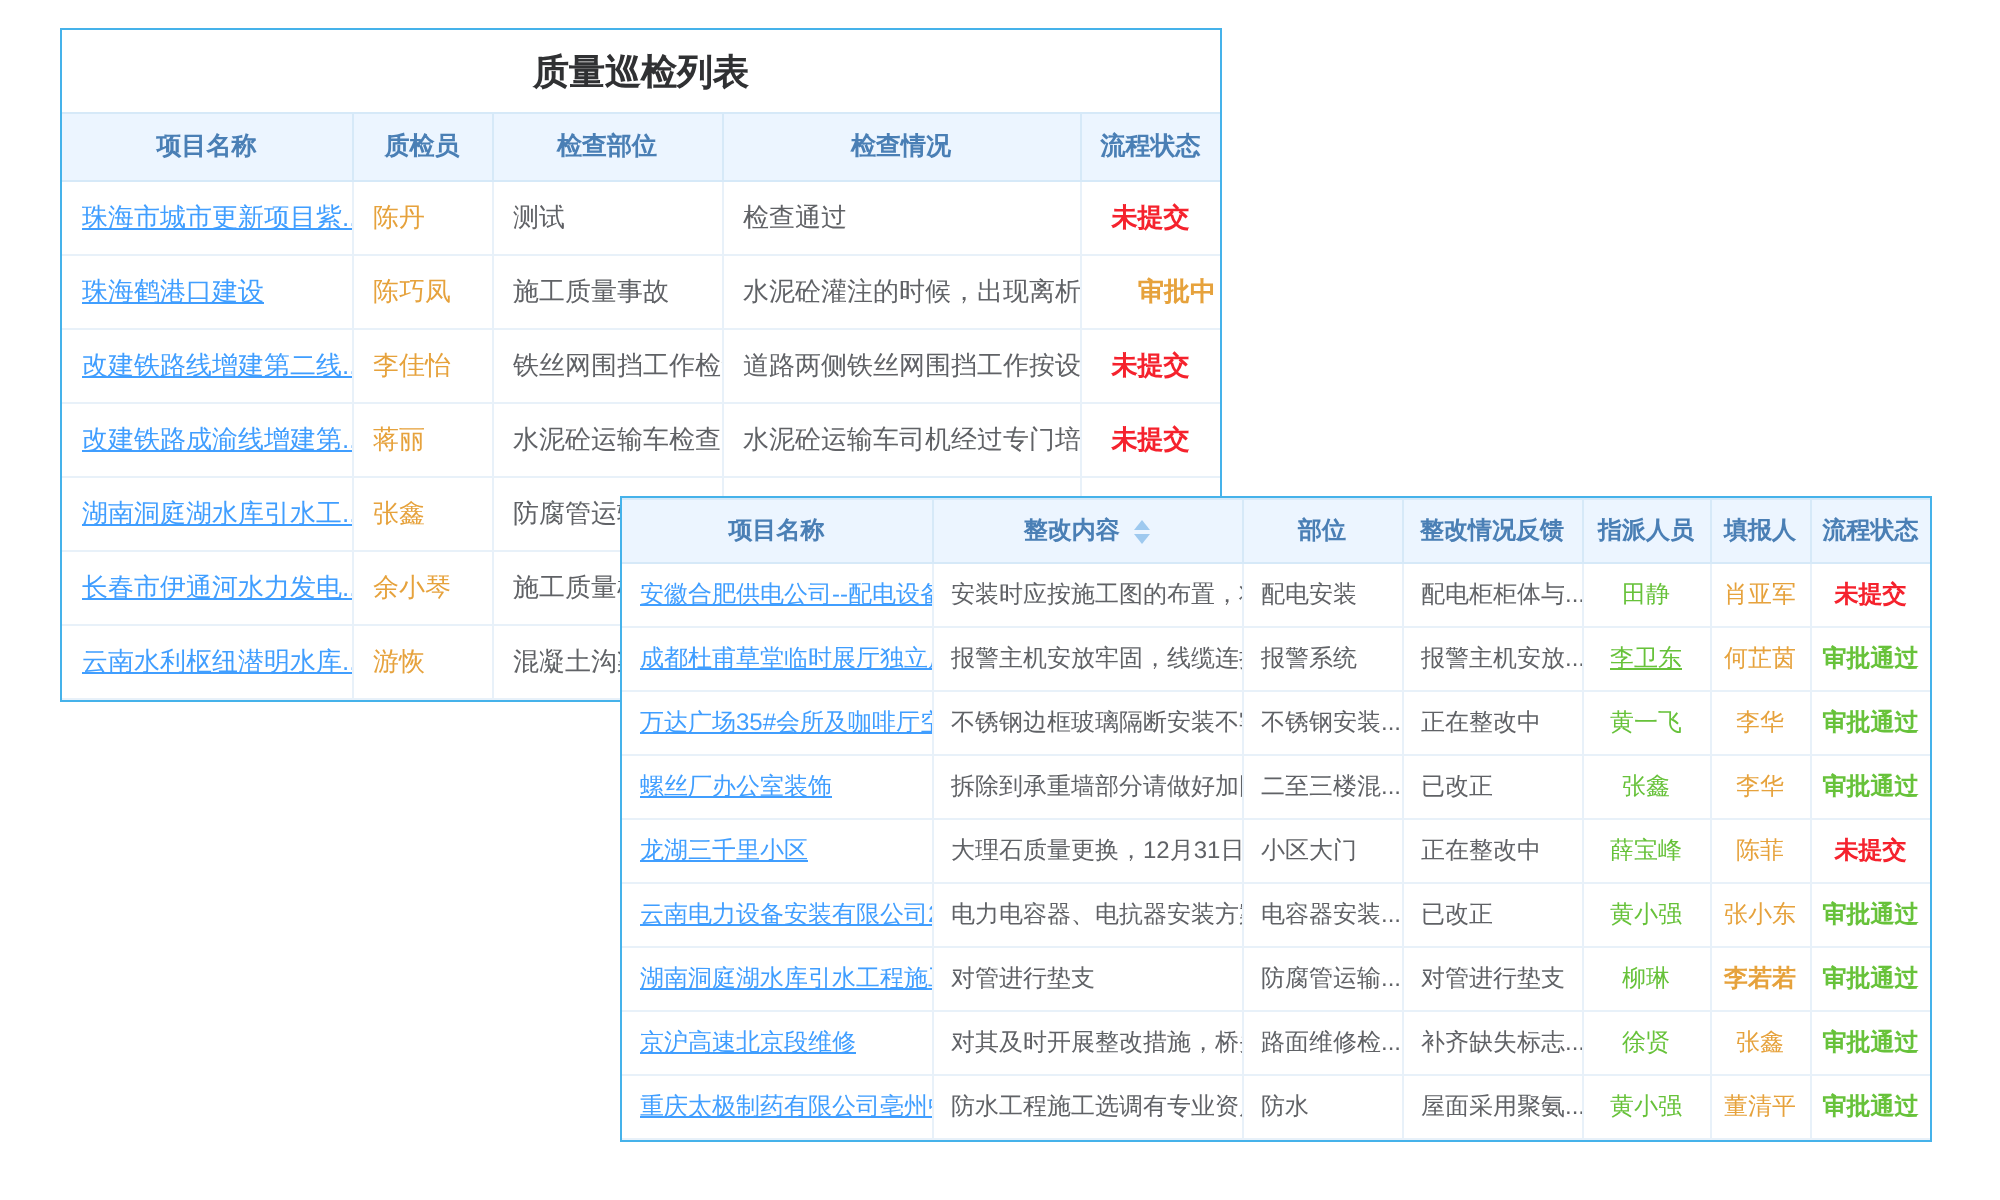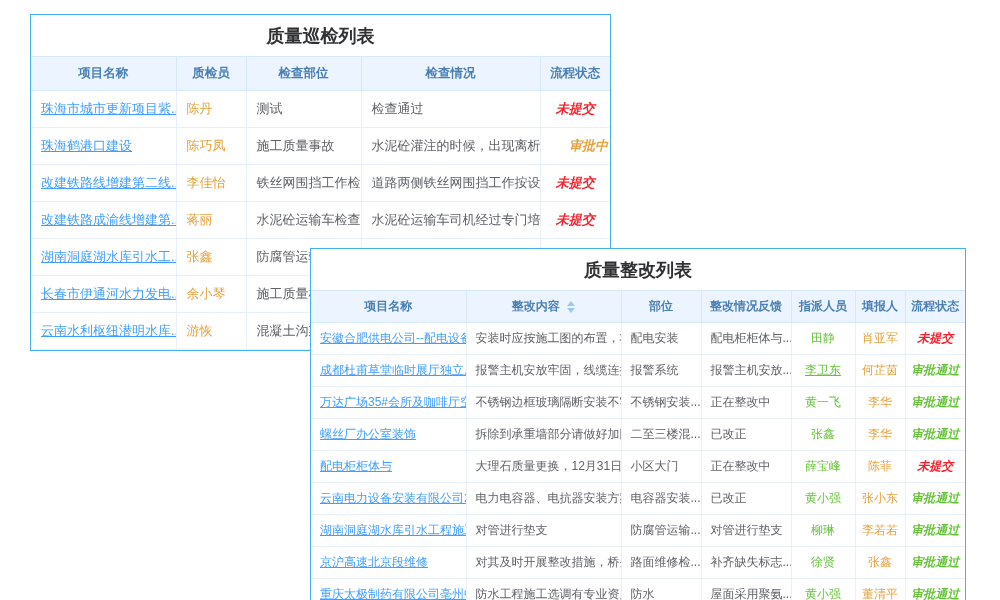--- a/index.html
+++ b/index.html
@@ -27,21 +27,21 @@
     white-space:nowrap;overflow:hidden;text-overflow:clip;text-align:left;background:#fff;}
   td + td{border-left:1px solid #e8f1f9;}
   .panel-inspection{left:30px;top:14px;width:581px;z-index:1;}
   .panel-inspection th{font-size:12.5px;padding:8px 4px;}
   .panel-inspection td{font-size:13px;padding:9px 10px;}
   .panel-rectify{left:310px;top:248px;width:656px;z-index:2;}
   .panel-rectify th{font-size:12px;padding:7px 3px;}
   .panel-rectify td{font-size:12px;padding:7px 9px;}
   .cell-link{color:var(--link);text-decoration:underline;cursor:pointer;}
   td.center{text-align:center;padding-left:2px;padding-right:2px;}
-  td.status-cell{font-weight:bold;font-style:italic;}
+  td.status-cell{font-weight:bold;}
   .sort-icon{display:inline-flex;flex-direction:column;vertical-align:middle;
     margin-left:4px;cursor:pointer;}
   .sort-icon i{display:block;width:0;height:0;border-left:4px solid transparent;
     border-right:4px solid transparent;}
   .sort-icon .tri-up{border-bottom:5px solid #9ec9ef;margin-bottom:2px;}
   .sort-icon .tri-down{border-top:5px solid #9ec9ef;}
 </style>
 </head>
 <body>
 
@@ -112,21 +112,20 @@
           <td style="color: rgb(230, 162, 60);">游恢</td>
           <td>混凝土沟渠工...</td>
           <td></td>
           <td class="center status-cell"></td>
         </tr>
       </tbody>
   </table>
 </div>
 
 <div class="panel panel-rectify">
-  <div class="panel-title">质量整改列表</div>
   <table>
     <colgroup>
       <col style="width:155px">
         <col style="width:155px">
         <col style="width:80px">
       <col style="width:90px">
         <col style="width:64px">
         <col style="width:50px">
         <col style="width:60px">
     </colgroup>
@@ -178,21 +177,21 @@
         <tr>
           <td><a class="cell-link">螺丝厂办公室装饰</a></td>
           <td>拆除到承重墙部分请做好加固...</td>
           <td>二至三楼混...</td>
           <td>已改正</td>
           <td class="center" style="color: rgb(103, 194, 58);">张鑫</td>
           <td class="center" style="color: rgb(230, 162, 60);">李华</td>
           <td class="center status-cell" style="color: rgb(103, 194, 58);">审批通过</td>
         </tr>
         <tr>
-          <td><a class="cell-link">配电柜柜体与</a></td>
+          <td><a class="cell-link">龙湖三千里小区</a></td>
           <td>大理石质量更换，12月31日之...</td>
           <td>小区大门</td>
           <td>正在整改中</td>
           <td class="center" style="color: rgb(103, 194, 58);">薛宝峰</td>
           <td class="center" style="color: rgb(230, 162, 60);">陈菲</td>
           <td class="center status-cell" style="color: rgb(245, 34, 45);">未提交</td>
         </tr>
         <tr>
           <td><a class="cell-link">云南电力设备安装有限公司20...</a></td>
           <td>电力电容器、电抗器安装方案,...</td>
@@ -201,21 +200,21 @@
           <td class="center" style="color: rgb(103, 194, 58);">黄小强</td>
           <td class="center" style="color: rgb(230, 162, 60);">张小东</td>
           <td class="center status-cell" style="color: rgb(103, 194, 58);">审批通过</td>
         </tr>
         <tr>
           <td><a class="cell-link">湖南洞庭湖水库引水工程施工1...</a></td>
           <td>对管进行垫支</td>
           <td>防腐管运输...</td>
           <td>对管进行垫支</td>
           <td class="center" style="color: rgb(103, 194, 58);">柳琳</td>
-          <td class="center" style="color: rgb(230, 162, 60);">李若若</td>
+          <td class="center" style="color: rgb(230, 162, 60); font-weight: bold;">李若若</td>
           <td class="center status-cell" style="color: rgb(103, 194, 58);">审批通过</td>
         </tr>
         <tr>
           <td><a class="cell-link">京沪高速北京段维修</a></td>
           <td>对其及时开展整改措施，桥头...</td>
           <td>路面维修检...</td>
           <td>补齐缺失标志...</td>
           <td class="center" style="color: rgb(103, 194, 58);">徐贤</td>
           <td class="center" style="color: rgb(230, 162, 60);">张鑫</td>
           <td class="center status-cell" style="color: rgb(103, 194, 58);">审批通过</td>

